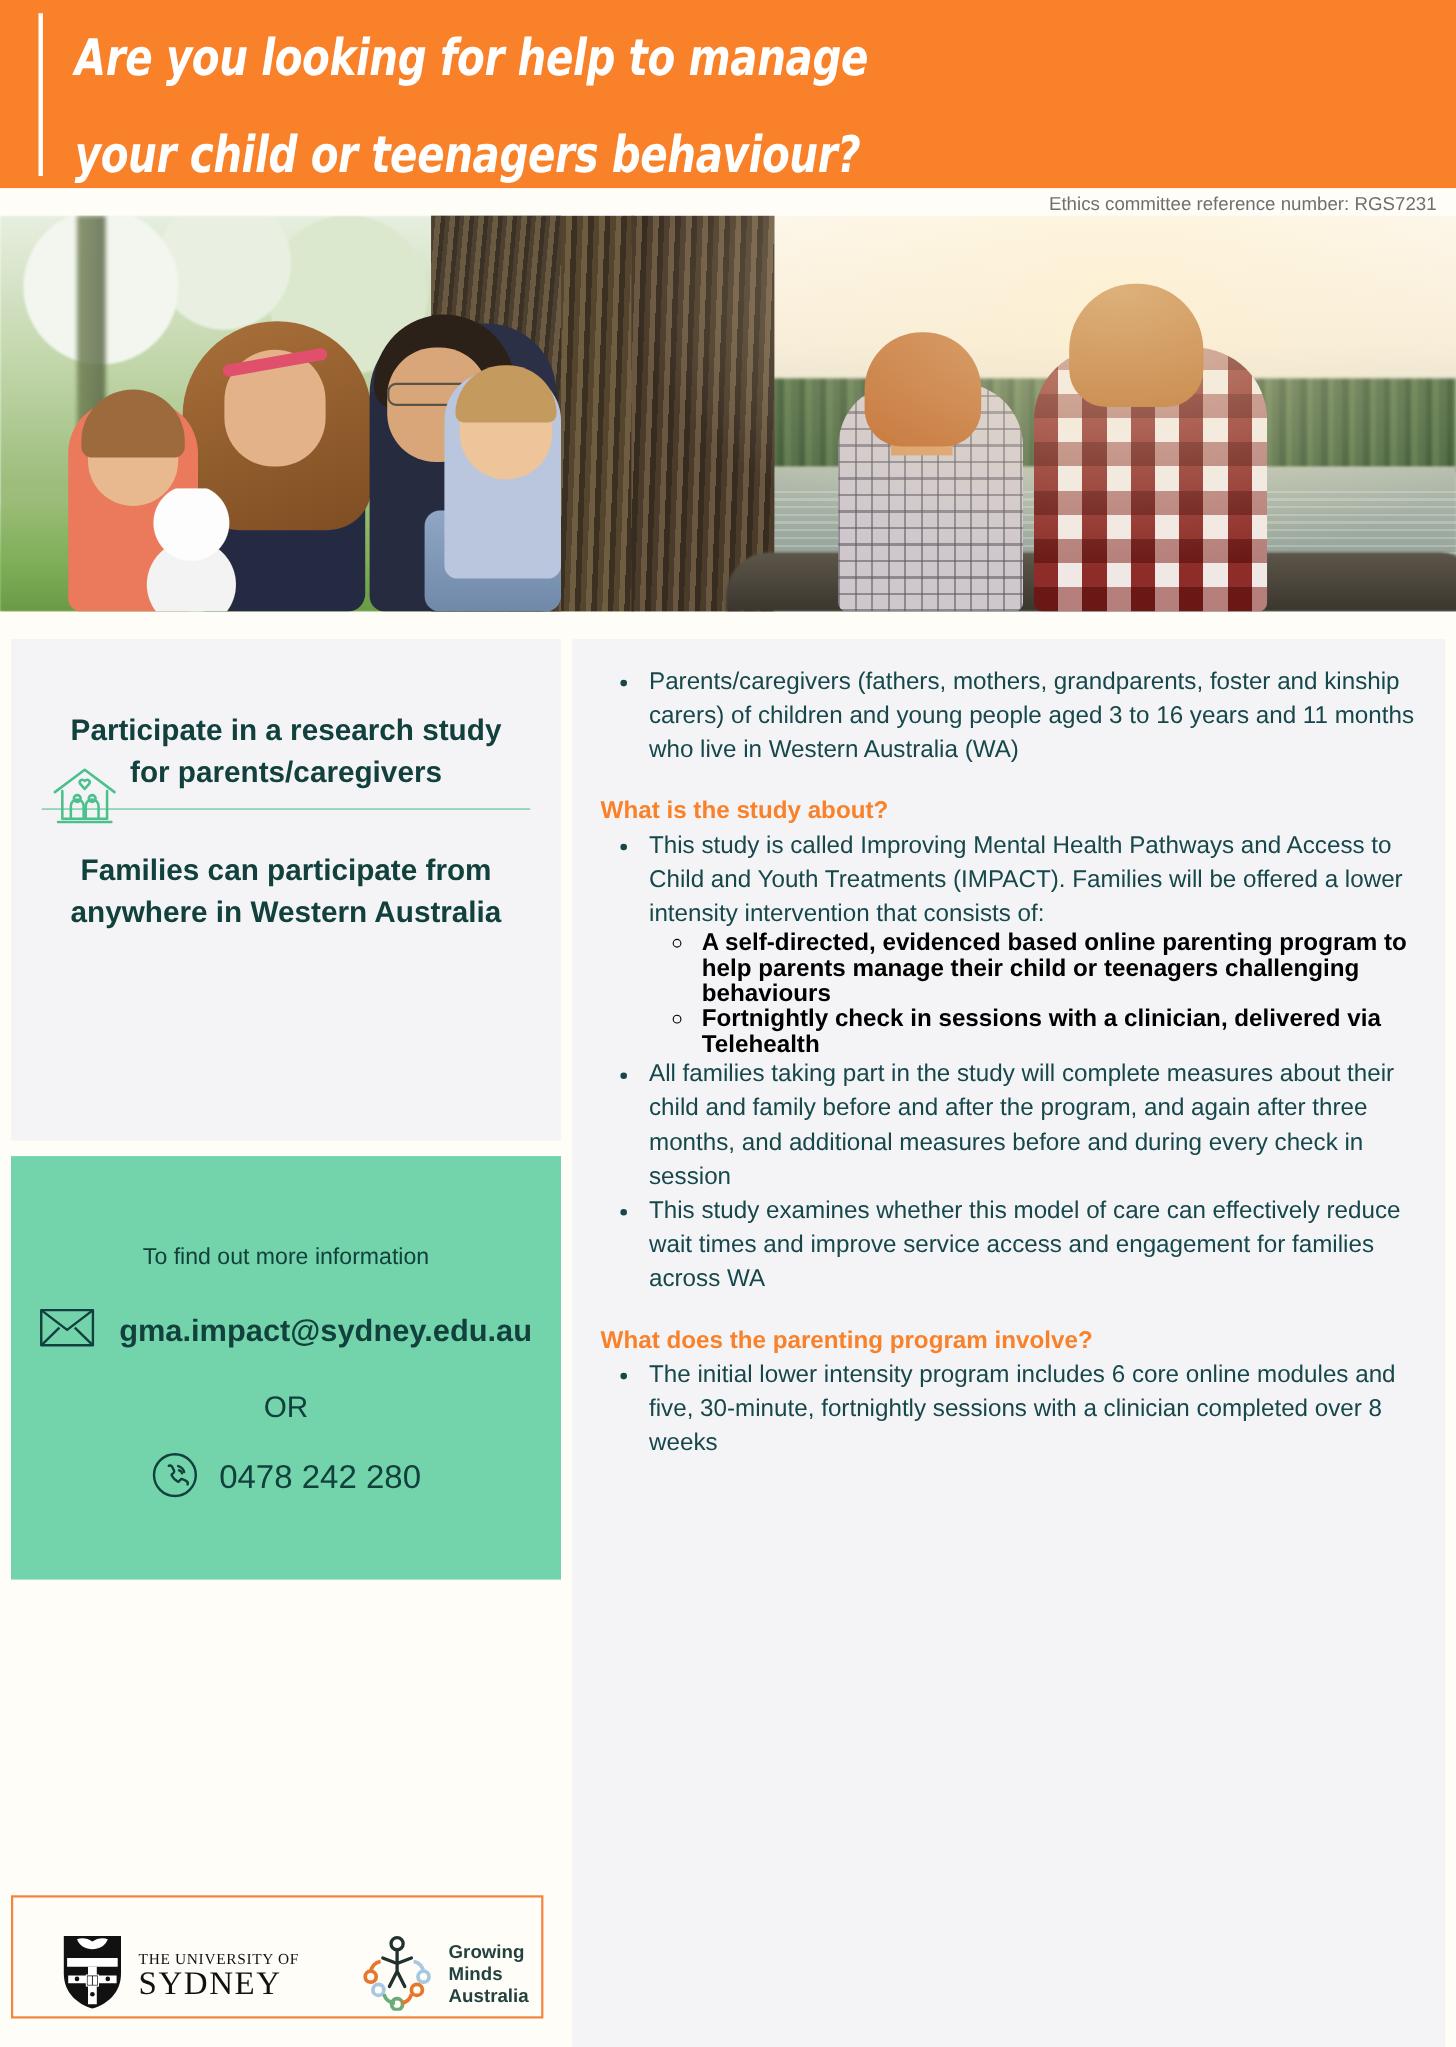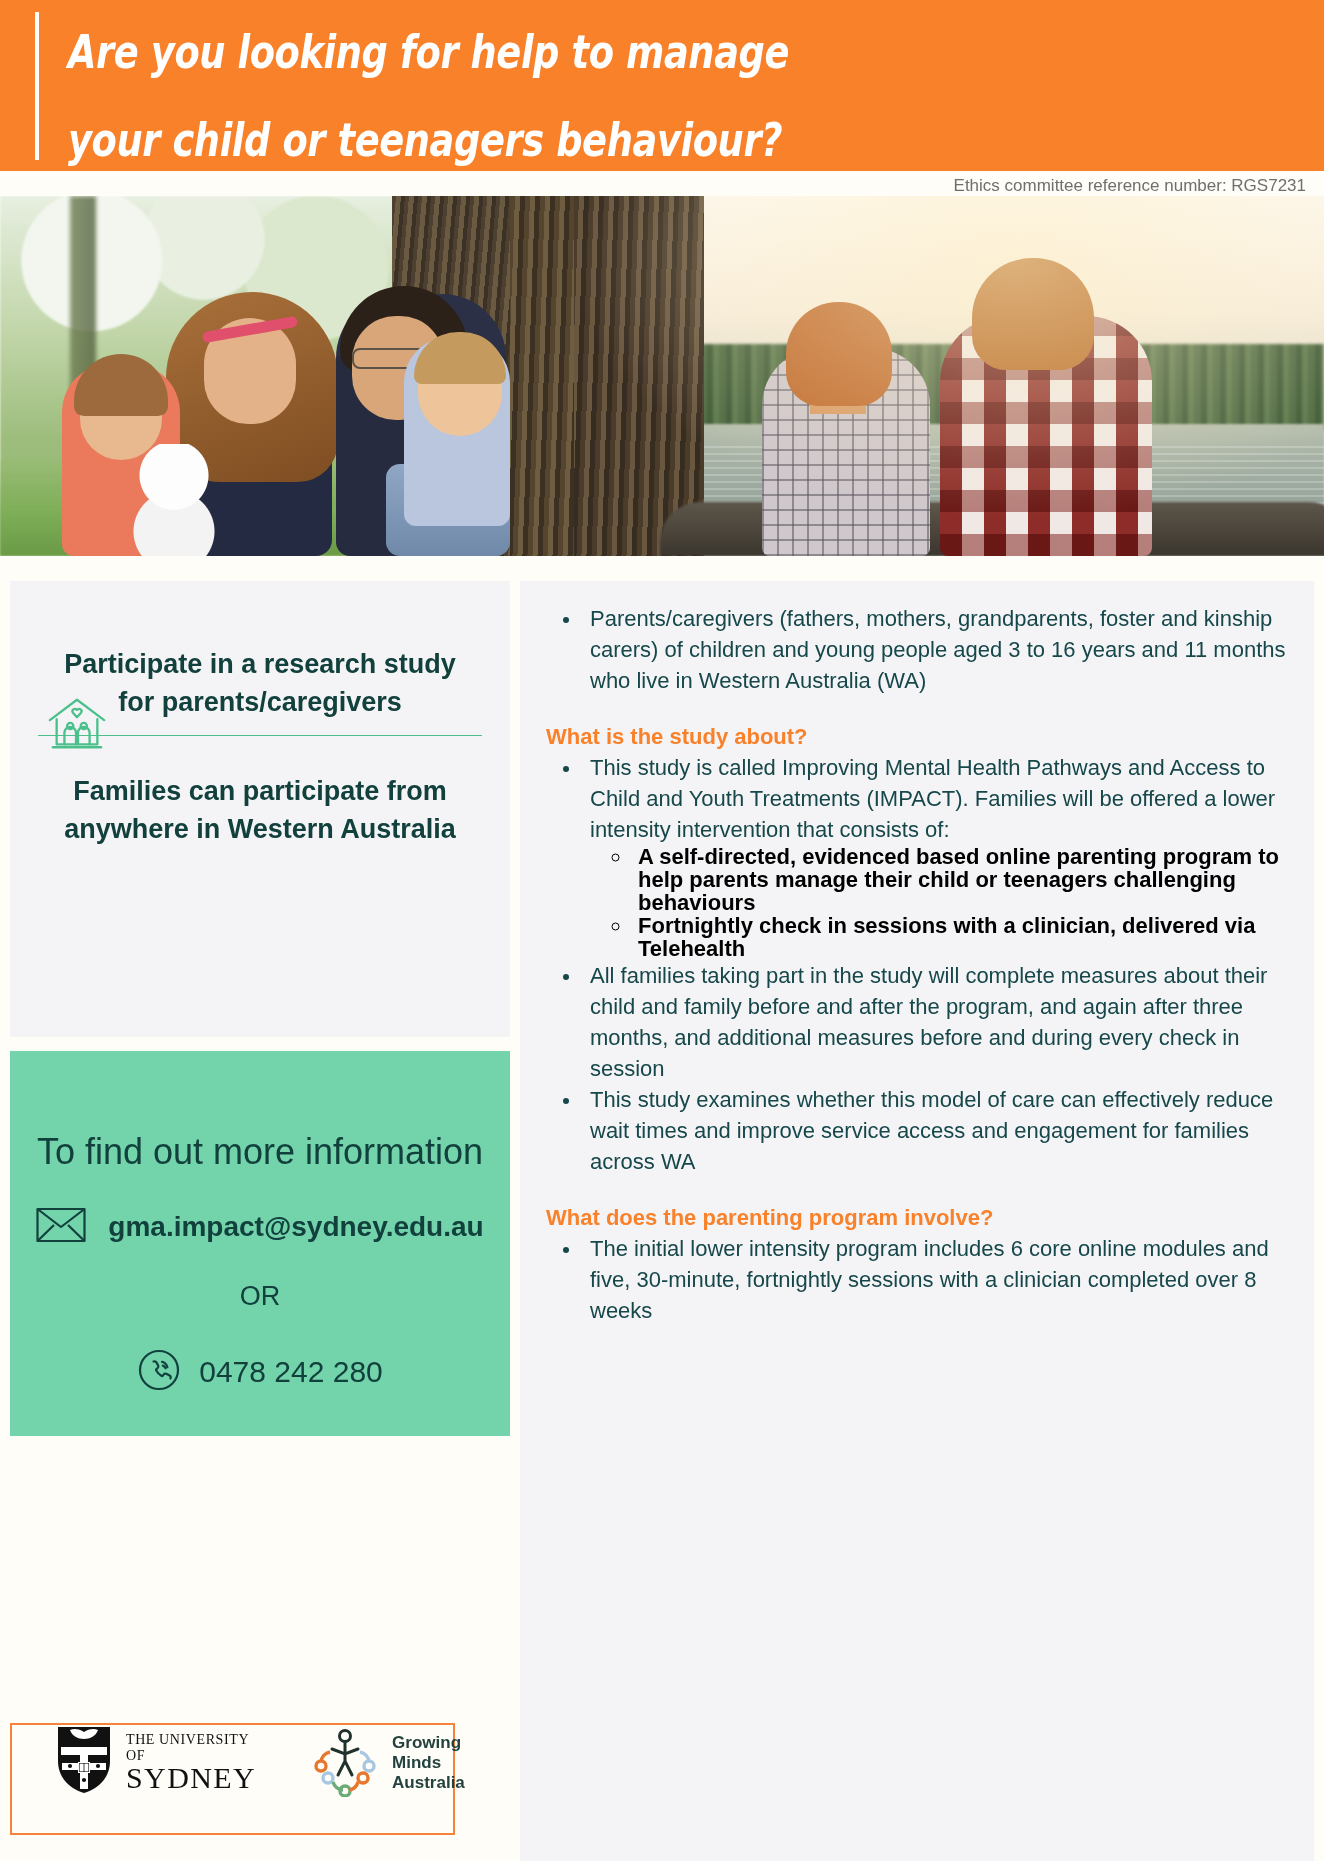--- a/index.html
+++ b/index.html
@@ -152,32 +152,32 @@
   .hl-rule{height:1px;background:#4cc08c;margin:14px 6px 0 6px;}
   .hl-icon{position:absolute;left:14px;width:62px;height:62px;}
   .hl-icon svg{width:62px;height:62px;display:block;}
   .hl-gap{height:36px;}
 
   .contact{
     margin-top:14px;width:500px;height:385px;box-sizing:border-box;
     background:#73d4ab;padding:40px 26px 0 26px;text-align:center;
   }
   .contact-title{color:#11403d;font-size:29px;font-weight:700;letter-spacing:.2px;}
-  .contact-sub{color:#11403d;font-size:36px;margin-top:40px;font-weight:400;}
+  .contact-sub{color:#11403d;font-size:21px;margin-top:40px;font-weight:400;}
   .contact-email-row{display:flex;align-items:center;justify-content:center;margin-top:34px;gap:22px;}
   .contact-email{color:#11403d;font-size:28px;font-weight:700;}
   .contact-or{color:#11403d;font-size:27px;margin-top:34px;}
-  .contact-phone-row{display:flex;align-items:center;justify-content:center;margin-top:36px;gap:18px;}
+  .contact-phone-row{display:flex;align-items:center;justify-content:center;margin-top:24px;gap:18px;}
   .contact-phone{color:#11403d;font-size:30px;}
   .ic{display:block;}
 
   .logos{
-    position:absolute;left:10px;top:1723px;width:445px;height:112px;
+    position:absolute;left:10px;top:1723px;width:484px;height:112px;
     border:2px solid #f5833b;background:#fffdf7;box-sizing:border-box;
-    display:flex;align-items:flex-start;
+    display:flex;align-items:flex-end;
   }
   .logo-usyd{display:flex;align-items:center;gap:14px;margin-left:44px;}
   .shield{width:56px;height:70px;}
   .usyd-words{font-family:"Liberation Serif", serif;color:#111;line-height:1;}
   .usyd-top{font-size:14px;letter-spacing:.6px;}
   .usyd-bot{font-size:30px;letter-spacing:1.4px;margin-top:3px;}
   .logo-gma{display:flex;align-items:center;gap:10px;margin-left:52px;}
   .gma-words{color:#23423f;font-weight:700;font-size:17px;line-height:20px;}
 
   

